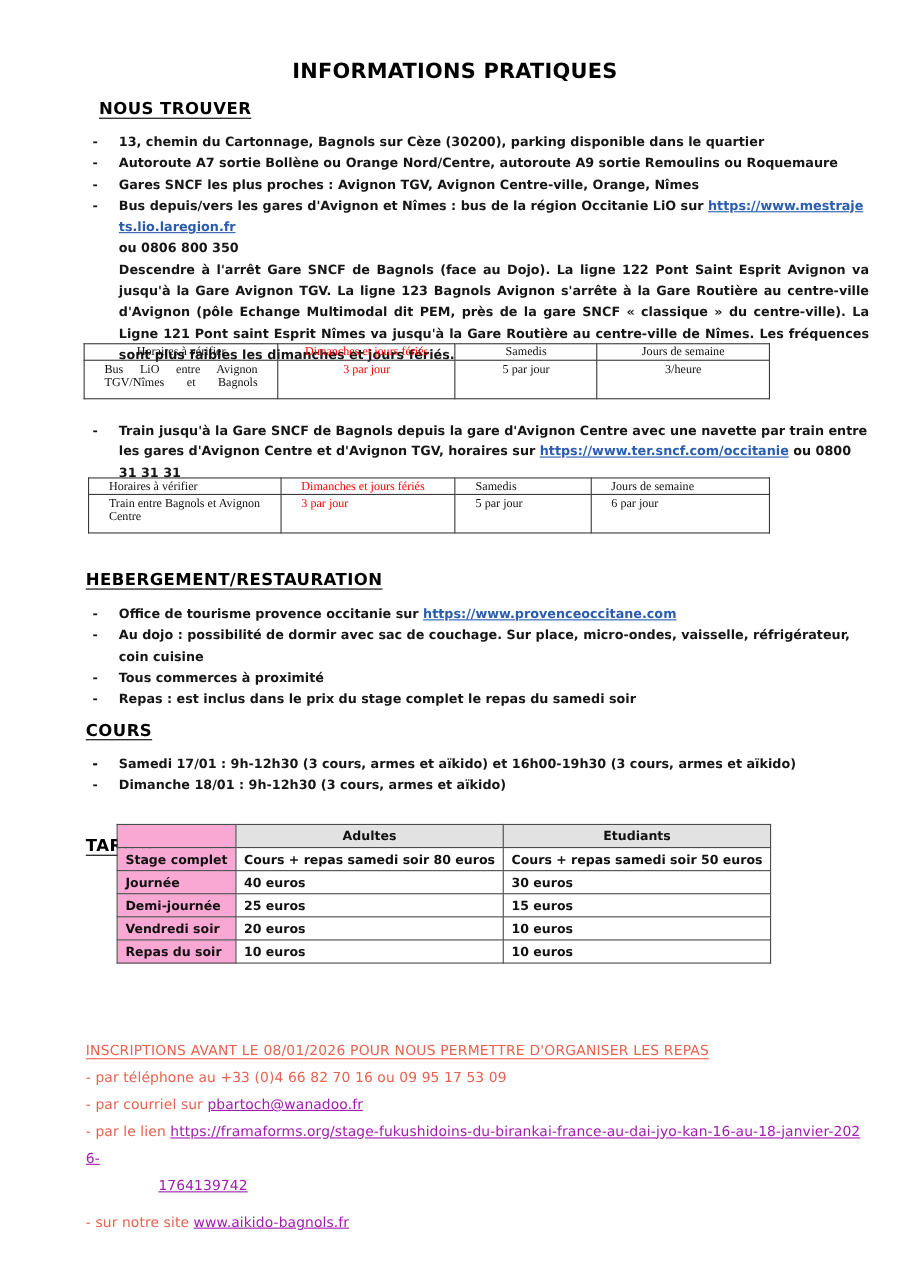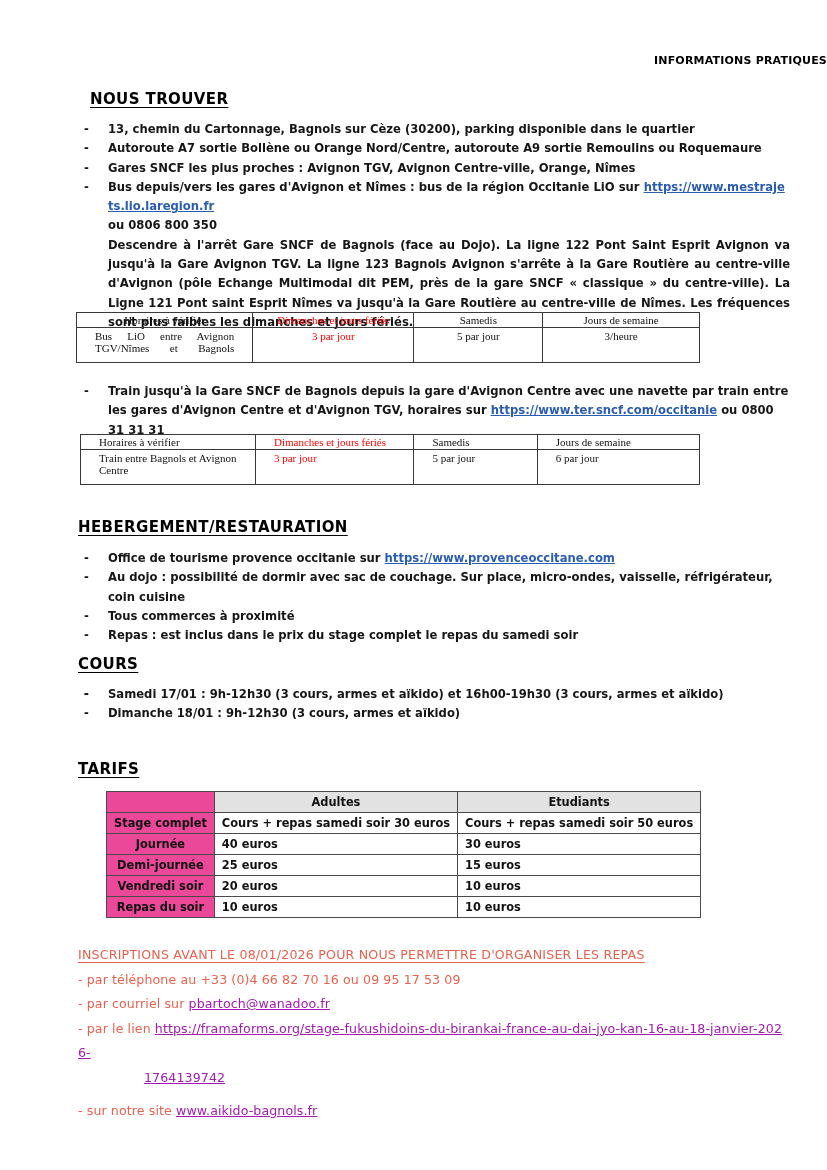--- a/index.html
+++ b/index.html
@@ -22,24 +22,24 @@
     height: 1170px;
     box-sizing: border-box;
     padding: 0;
   }
 
   
   .doc-title {
     position: absolute;
     left: 0; right: 0;
     top: 54px;
-    text-align: right;
-    font-family: "DejaVu Sans", sans-serif;
-    font-weight: bold;
-    font-size: 11px;
+    text-align: center;
+    font-family: "DejaVu Sans", sans-serif;
+    font-weight: bold;
+    font-size: 19px;
     letter-spacing: 0.2px;
   }
 
   
   .section-head {
     position: absolute;
     font-family: "DejaVu Sans", sans-serif;
     font-weight: bold;
     font-size: 15px;
     letter-spacing: 0.4px;
@@ -101,21 +101,21 @@
     font-size: 11.4px;
     font-weight: bold;
     color: #111111;
   }
   .tbl-tarifs td {
     border: 1px solid #4a4a4a;
     padding: 3px 7px;
     vertical-align: middle;
     white-space: nowrap;
   }
-  .tbl-tarifs .shade { background: #ec4899; text-align: center; }
+  .tbl-tarifs .shade { background: #f9a8d4; }
   .tbl-tarifs .hdr { background: #e2e2e2; text-align: center; }
 
   
   .inscr {
     position: absolute;
     font-family: "DejaVu Sans", sans-serif;
     font-size: 12.6px;
     line-height: 24.5px;
     color: #e8624f;
     letter-spacing: 0.1px;
@@ -218,30 +218,30 @@
   <div class="body-block" style="left:78px; top:685px; width:712px;">
     <ul class="bullets">
       <li><span class="dash">-</span></li>
       <li><span class="dash">-</span><span>Samedi 17/01 : 9h-12h30 (3 cours, armes et aïkido) et 16h00-19h30 (3 cours, armes et aïkido)</span></li>
       <li><span class="dash">-</span><span>Dimanche 18/01 : 9h-12h30 (3 cours, armes et aïkido)</span></li>
     </ul>
   </div>
 
   <div class="section-head" style="left:78px; top:760px;">TARIFS</div>
 
-  <table class="tbl-tarifs" style="left:106px; top:791px; width:566px;">
+  <table class="tbl-tarifs" style="left:106px; top:749px; width:566px;">
     <tbody>
         <tr>
       <td class="shade" style="width:102px;"></td>
       <td class="hdr" style="width:232px;">Adultes</td>
       <td class="hdr" style="width:232px;">Etudiants</td>
     </tr>
     <tr>
       <td class="shade">Stage complet</td>
-      <td>Cours + repas samedi soir 30 euros</td>
+      <td>Cours + repas samedi soir 80 euros</td>
       <td>Cours + repas samedi soir 50 euros</td>
     </tr>
     <tr>
       <td class="shade">Journée</td>
       <td>40 euros</td>
       <td>30 euros</td>
     </tr>
     <tr>
       <td class="shade">Demi-journée</td>
       <td>25 euros</td>

